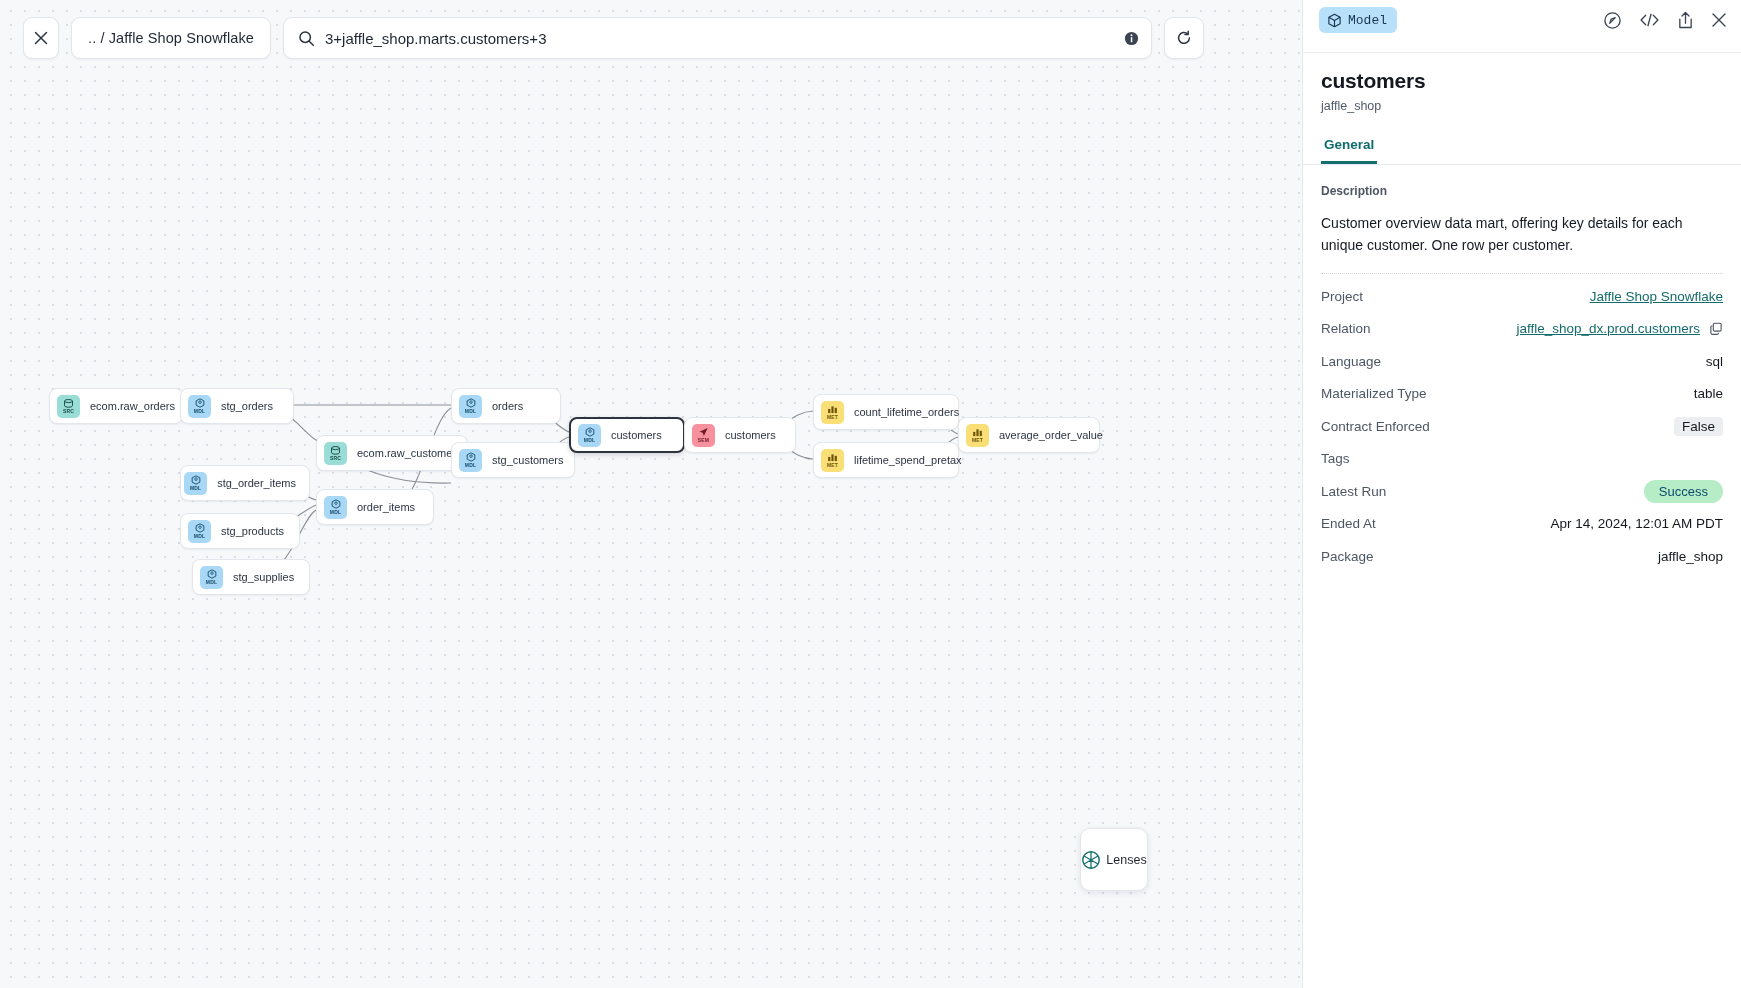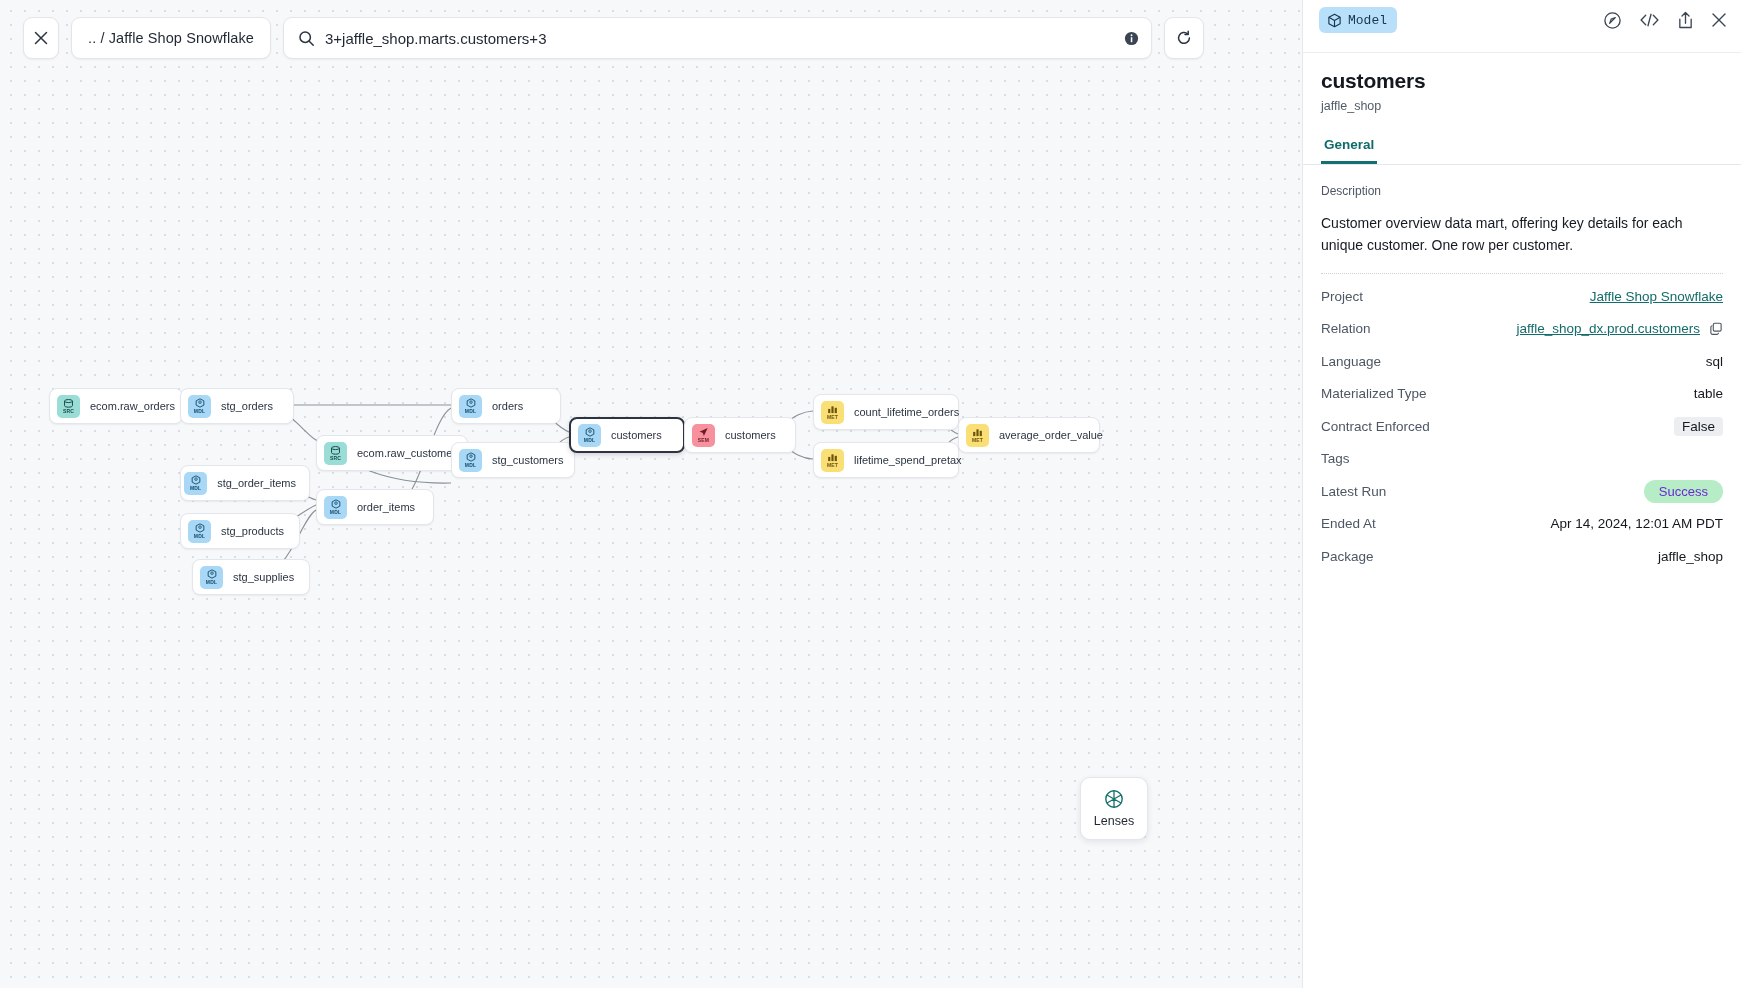--- a/index.html
+++ b/index.html
@@ -55,23 +55,23 @@
   .b-sem { background: #f7919e; color: #6e1b26; }
   .b-met { background: #fade76; color: #6b5309; }
   .nlabel { font-size: 11px; color: #2b3442; white-space: nowrap; }
 
   svg.edges { position: absolute; inset: 0; width: 1302px; height: 988px; z-index: 1; pointer-events: none; }
   svg.edges path { fill: none; stroke: #8a9199; stroke-width: 1.1; }
   svg.edges path.dashed { stroke-dasharray: 3 3; }
 
   
   .lenses {
-    position: absolute; left: 1080px; top: 777px; width: 68px; height: 63px;
+    position: absolute; left: 1080px; top: 828px; width: 68px; height: 63px;
     background: #fff; border: 1px solid #e3e6eb; border-radius: 10px;
-    display: flex; flex-direction: column; align-items: center; justify-content: center; gap: 5px;
+    display: flex; flex-direction: row; align-items: center; justify-content: center; gap: 5px;
     box-shadow: 0 2px 6px rgba(16,24,40,.09); cursor: pointer; z-index: 6;
   }
   .lenses .lb { font-size: 12.5px; color: #1f2733; }
 
   
   .panel { width: 439px; height: 988px; background: #fff; border-left: 1px solid #e6e8ec; display: flex; flex-direction: column; }
   .p-top { height: 53px; display: flex; align-items: center; padding: 0 14px 12px 16px; border-bottom: 1px solid #ebedf0; }
   .pill-model {
     background: #b9e0fb; color: #17364d; border-radius: 6px; height: 26px;
     display: flex; align-items: center; gap: 6px; padding: 0 10px 0 8px;
@@ -82,32 +82,32 @@
   .p-icons .ic { cursor: pointer; }
 
   .p-title { padding: 16px 18px 0 18px; }
   .p-title h1 { font-size: 21px; font-weight: 700; color: #14181f; letter-spacing: -.2px; }
   .p-title .sub { font-size: 12.5px; color: #515b68; margin-top: 6px; }
 
   .tabs { margin-top: 19px; padding: 0 18px; border-bottom: 1px solid #e6e8ec; display: flex; }
   .tab { font-size: 13.5px; font-weight: 700; color: #0f6b6b; padding: 5px 3px 9px 3px; border-bottom: 3px solid #14706f; cursor: pointer; }
 
   .p-body { padding: 19px 18px 0 18px; overflow: hidden; }
-  .sec-label { font-size: 12px; font-weight: 400; color: #4d5764; }
+  .sec-label { font-size: 12px; font-weight: 700; color: #4d5764; }
   .desc { font-size: 14px; line-height: 1.6; color: #151a21; margin-top: 14px; }
   .divider { border-top: 1px dotted #ccd1d8; margin: 16px 0 0 0; }
 
   .rows { margin-top: 6px; }
   .row { display: flex; align-items: center; justify-content: space-between; min-height: 32.5px; gap: 14px; }
   .rk { font-size: 13.5px; color: #4d5764; white-space: nowrap; }
   .rv { font-size: 13.5px; color: #14181f; text-align: right; }
   .rv.link { color: #146b6b; text-decoration: underline; cursor: pointer; }
   .rv-wrap { display: flex; align-items: center; gap: 9px; }
   .chip-gray { background: #eceef1; border-radius: 4px; padding: 2px 8px; font-size: 13.5px; color: #14181f; }
-  .chip-green { background: #b7edc6; border-radius: 13px; padding: 4px 15px; font-size: 13px; color: #6d28d9; }
+  .chip-green { background: #b7edc6; border-radius: 13px; padding: 4px 15px; font-size: 13px; color: #0c4a6e; }
 </style>
 </head>
 <body>
 
 <div class="app">
 
   <div class="canvas">
 
     <div class="toolbar">
       <div class="tb-btn tb-close">

